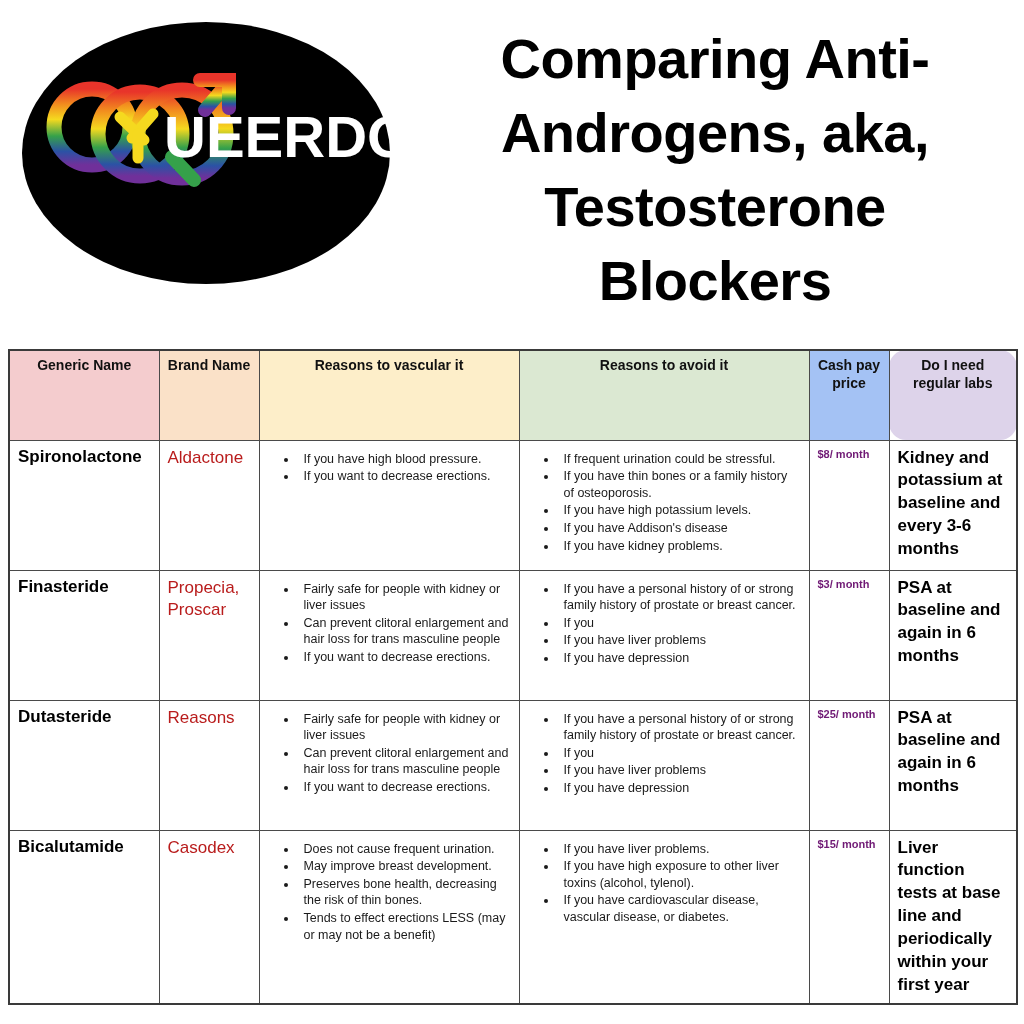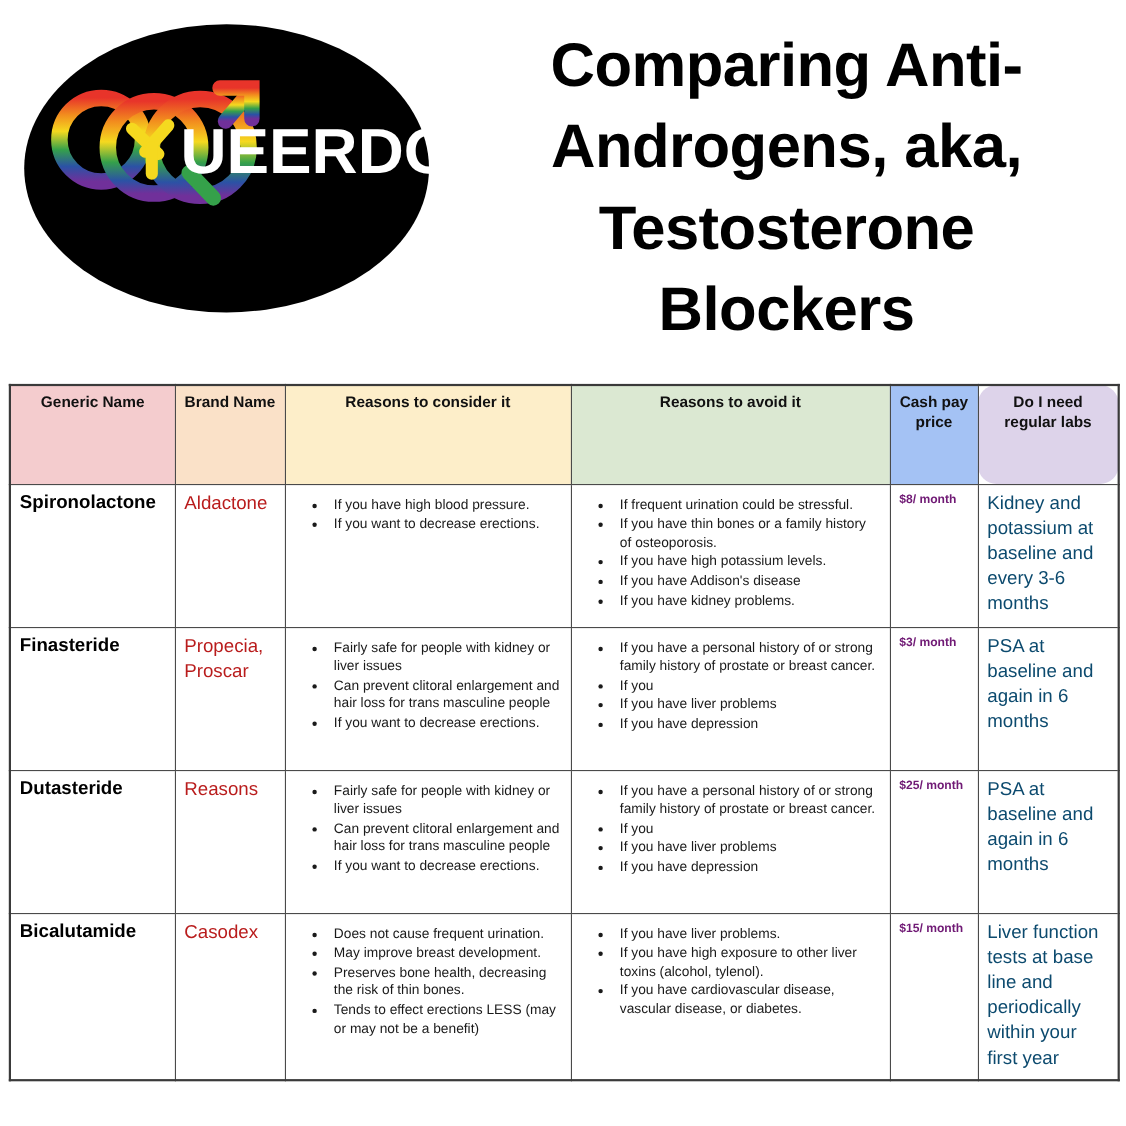--- a/index.html
+++ b/index.html
@@ -92,24 +92,25 @@
   td.cash {
     font-size: 11px;
     color: #701a75;
     padding-top: 10px;
     padding-left: 10px;
     line-height: 1.35;
     font-weight: bold;
   }
   td.labs {
     font-size: 17px;
-    color: #0c4a6e;
+    color: #000000;
     padding-top: 10px;
     padding-left: 10px;
     line-height: 1.35;
+    font-weight: bold;
   }
   td.bullets ul {
     margin: 4px 0 0 0;
     padding-left: 30px;
     list-style-type: disc;
   }
   td.bullets li {
     font-size: 12.5px;
     line-height: 1.33;
     color: #1a1a1a;
@@ -193,21 +194,21 @@
           <col class="c1">
           <col class="c2">
         <col class="c3">
           <col class="c4">
           <col class="c5">
       </colgroup>
       <thead>
         <tr>
           <th class="h-generic">Generic Name</th>
           <th class="h-brand">Brand Name</th>
-          <th class="h-consider">Reasons to consider it</th>
+          <th class="h-consider">Reasons to vascular it</th>
           <th class="h-avoid">Reasons to avoid it</th>
           <th class="h-cash">Cash pay price</th>
           <th class="h-labs">Do I need regular labs</th>
         </tr>
       </thead>
       <tbody>
 
         <tr class="row-spiro">
           <td class="generic">Spironolactone</td>
           <td class="brand">Aldactone</td>

